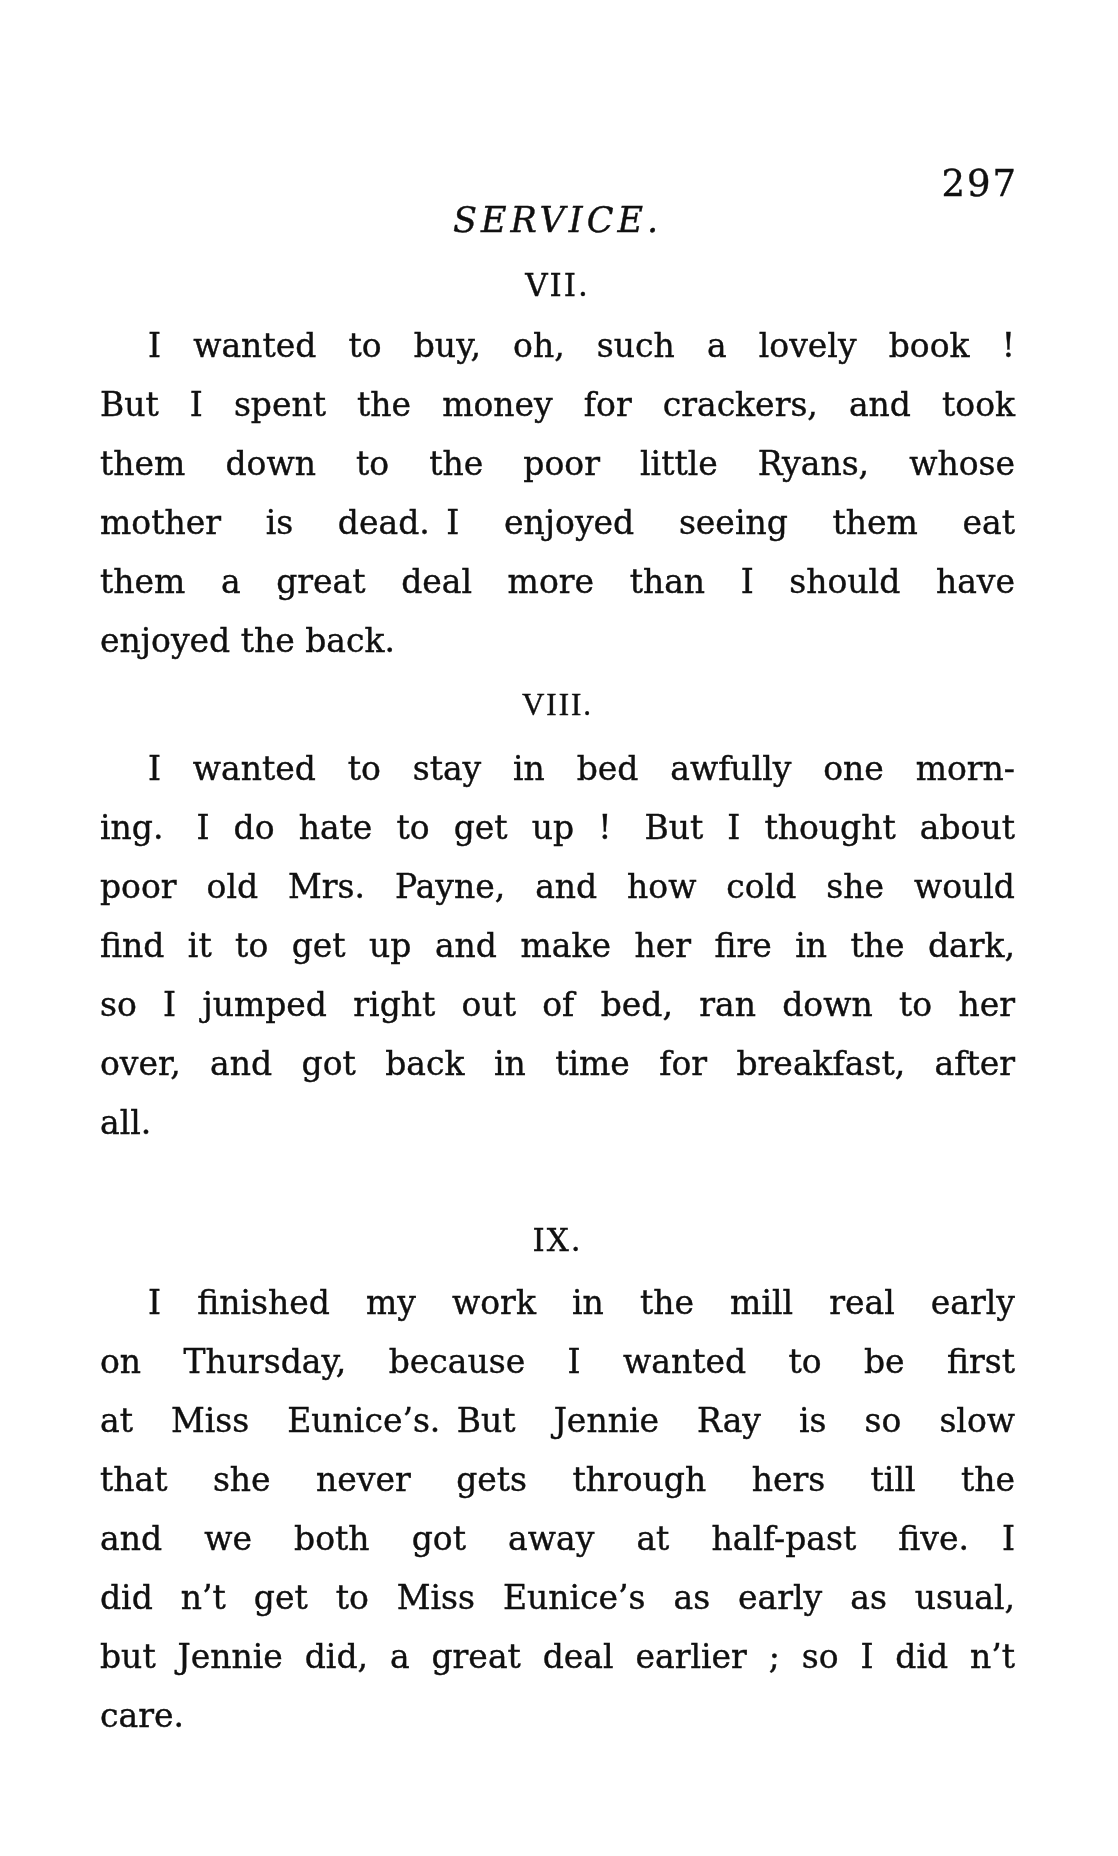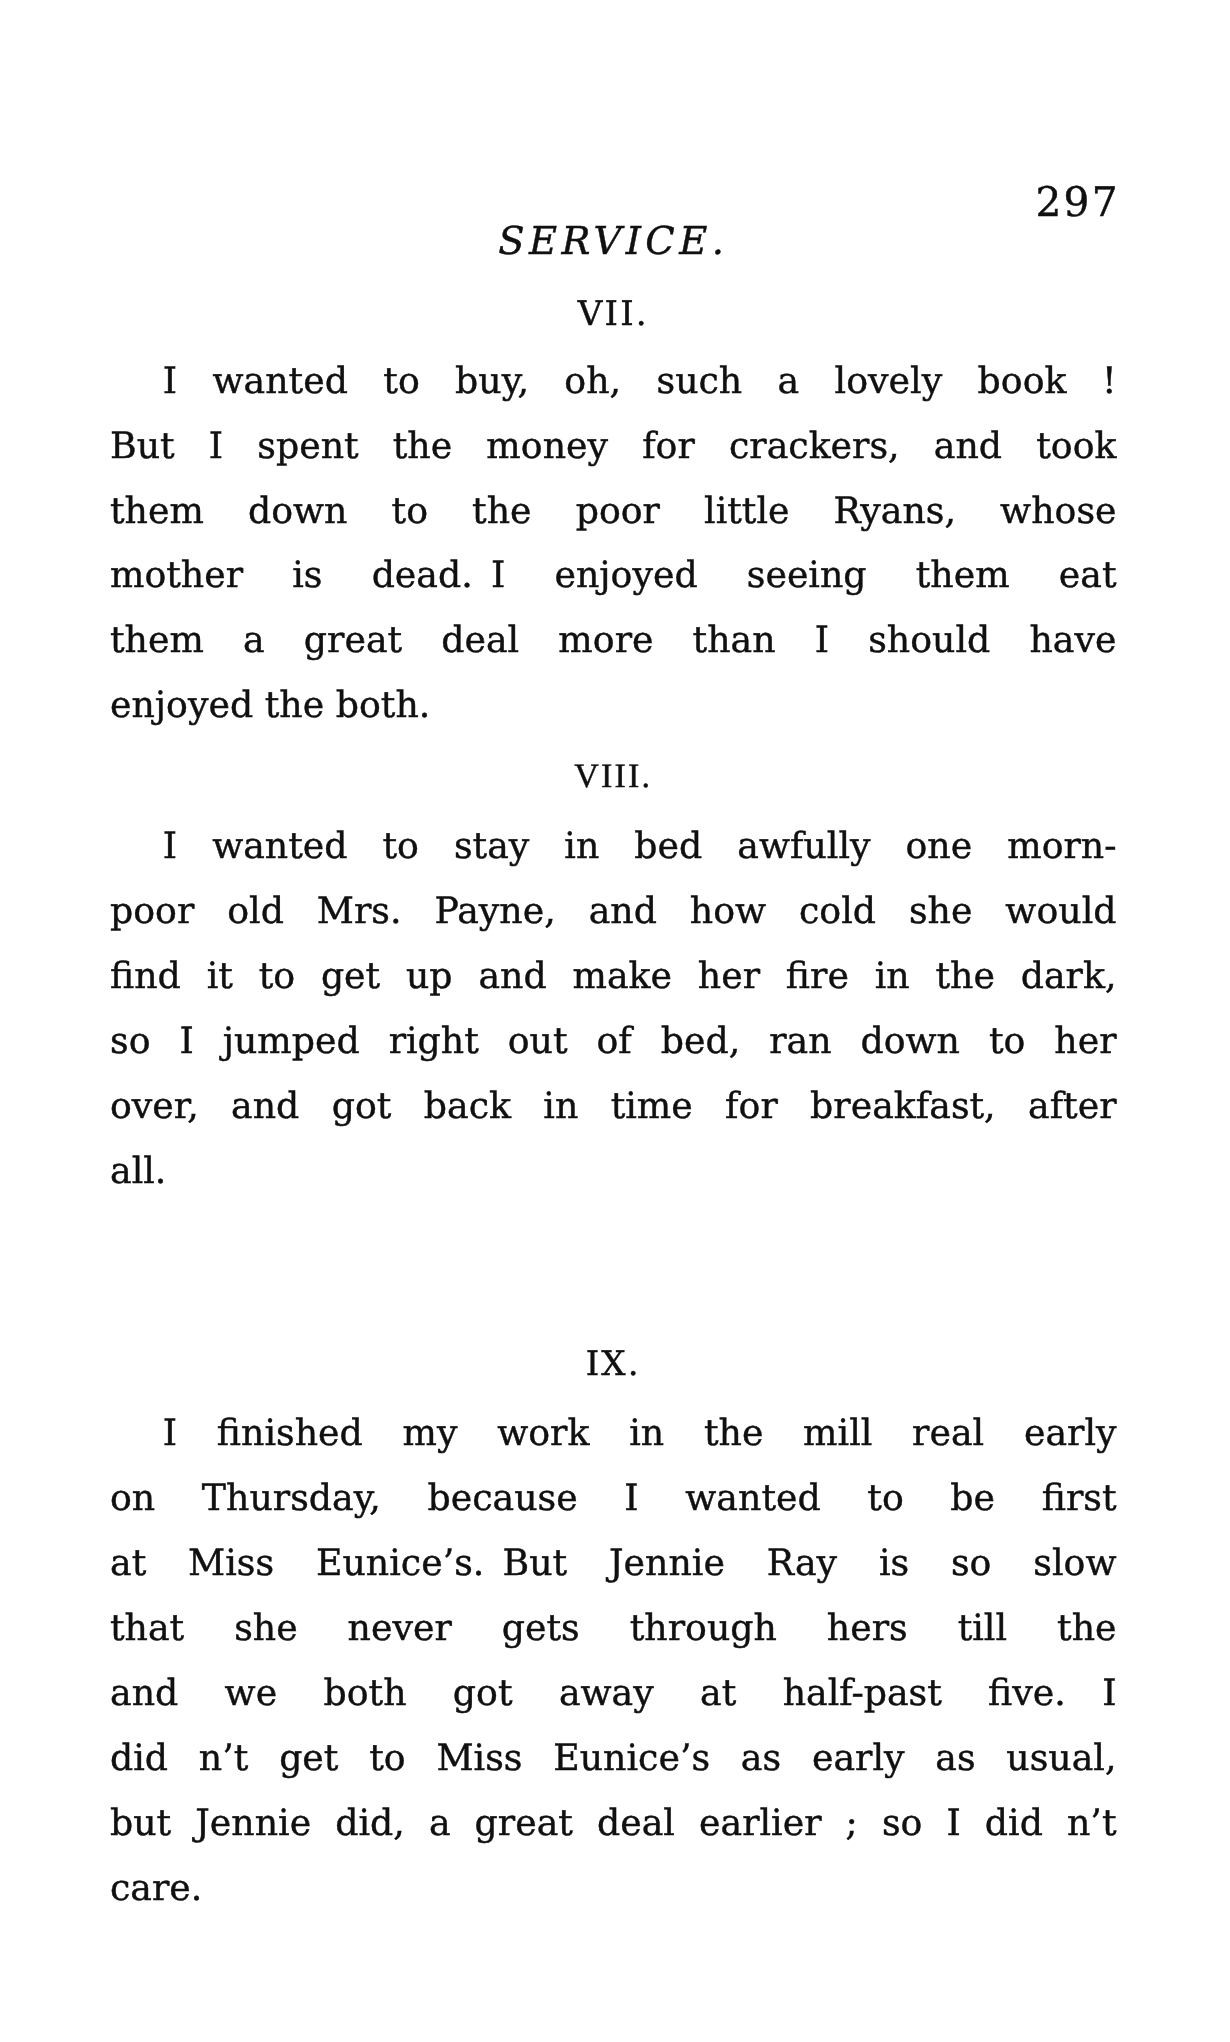--- a/index.html
+++ b/index.html
@@ -59,25 +59,26 @@
   <div class="running-title">SERVICE.</div>
   <div class="page-number">297</div>
   <div id="sections">
       <div class="section-heading" style="top: 267px;">VII.</div>
       <div class="paragraph" style="top: 316px;">
         <div class="line first">I wanted to buy, oh, such a lovely book !</div>
         <div class="line">But I spent the money for crackers, and took</div>
         <div class="line">them down to the poor little Ryans, whose</div>
         <div class="line">mother is dead. I enjoyed seeing them eat</div>
         <div class="line">them a great deal more than I should have</div>
-        <div class="line last">enjoyed the both.</div>
+        <div class="line last">enjoyed the back.</div>
       </div>
       <div class="section-heading" style="top: 687px; font-family: Liberation Serif, serif;">VIII.</div>
       <div class="paragraph" style="top: 739px;">
         <div class="line first">I wanted to stay in bed awfully one morn-</div>
+        <div class="line">ing. I do hate to get up ! But I thought about</div>
         <div class="line">poor old Mrs. Payne, and how cold she would</div>
         <div class="line">find it to get up and make her fire in the dark,</div>
         <div class="line">so I jumped right out of bed, ran down to her</div>
         <div class="line">over, and got back in time for breakfast, after</div>
         <div class="line last">all.</div>
       </div>
       <div class="section-heading" style="top: 1222px;">IX.</div>
       <div class="paragraph" style="top: 1273px;">
         <div class="line first">I finished my work in the mill real early</div>
         <div class="line">on Thursday, because I wanted to be first</div>

